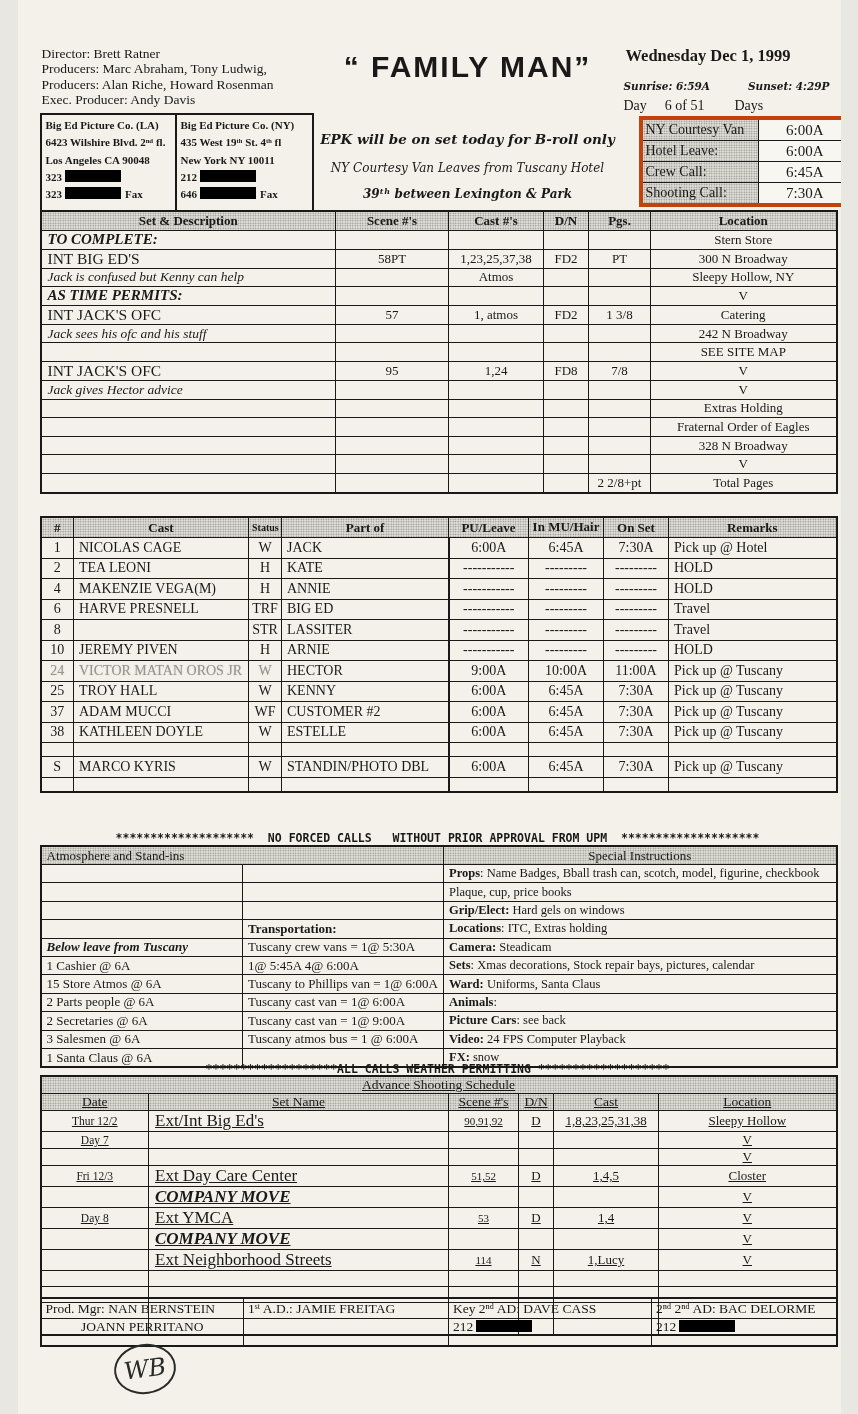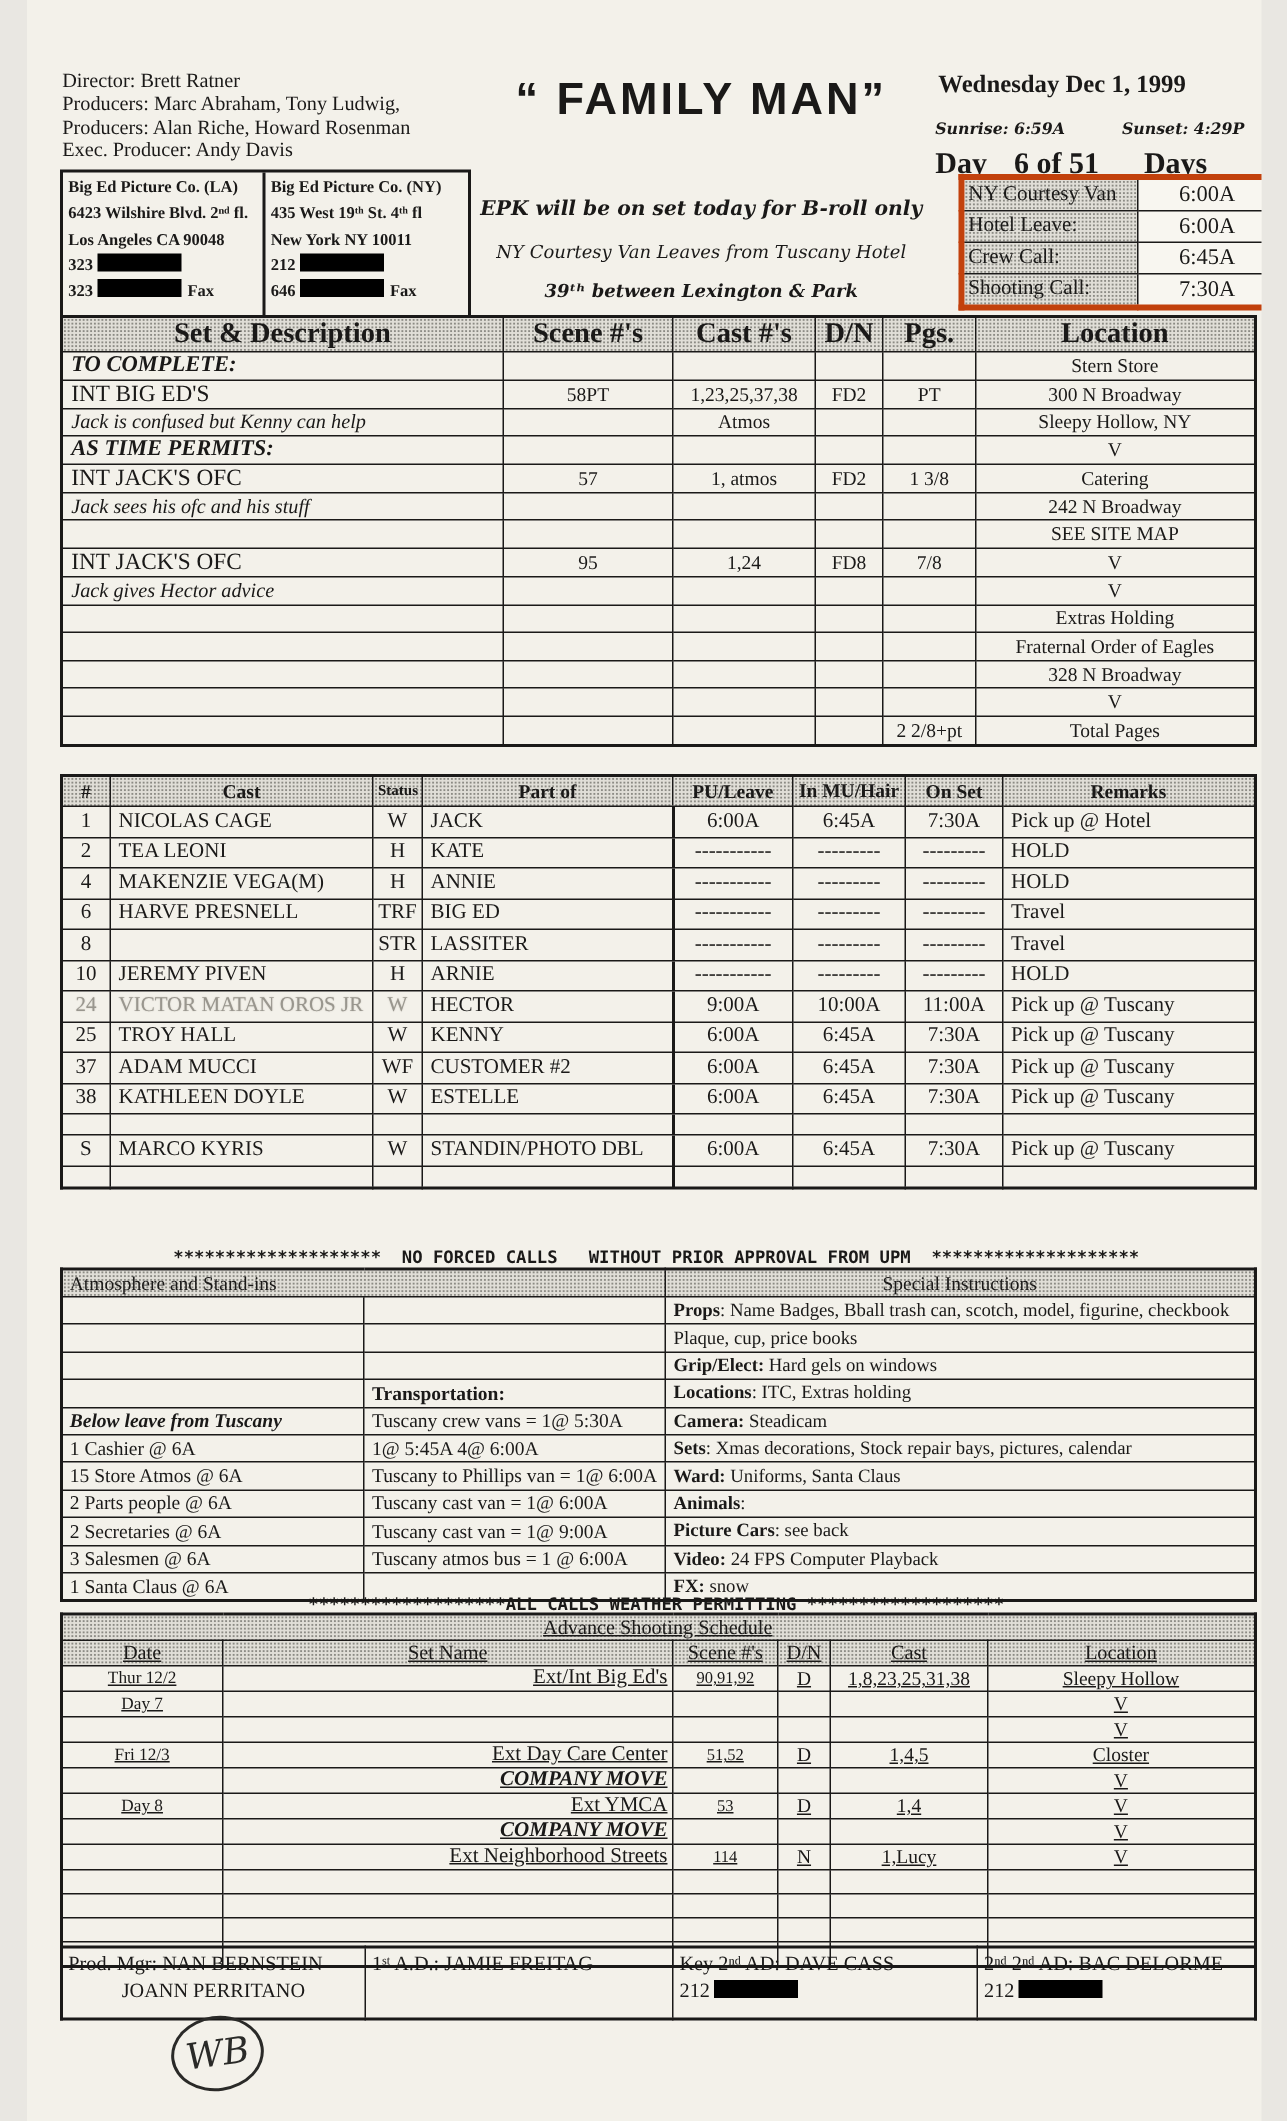--- a/index.html
+++ b/index.html
@@ -21,36 +21,36 @@
     font-family:"Liberation Sans","DejaVu Sans",sans-serif;font-weight:bold;font-size:30px;letter-spacing:2px;white-space:nowrap;}
   .epk{position:absolute;left:285px;top:131px;width:330px;text-align:center;
     font-family:"DejaVu Serif",serif;font-weight:bold;font-style:italic;font-size:13.5px;}
   .van1{position:absolute;left:285px;top:161px;width:330px;text-align:center;
     font-family:"DejaVu Serif",serif;font-weight:normal;font-style:italic;font-size:12px;}
   .van2{position:absolute;left:285px;top:187px;width:330px;text-align:center;
     font-family:"DejaVu Serif",serif;font-weight:bold;font-style:italic;font-size:12px;}
   .date-head{position:absolute;left:608px;top:46px;width:220px;font-weight:bold;font-size:16.5px;}
   .sun-line{position:absolute;left:606px;top:80px;width:206px;display:flex;justify-content:space-between;
     font-weight:bold;font-style:italic;font-size:10.5px;font-family:"DejaVu Serif",serif;}
-  .day-line{position:absolute;left:606px;top:98px;width:206px;font-size:20px;font-weight:bold;}
+  .day-line{position:absolute;left:606px;top:98px;width:206px;font-size:14px;}
   .day-line .dv{margin-left:18px;} .day-line .dl2{margin-left:30px;}
   table{border-collapse:collapse;table-layout:fixed;}
   td,th{border:1px solid #1a1918;white-space:nowrap;overflow:hidden;padding:0 3px;}
   .shadecell, thead th{
     background-color:#e0ded7;
     background-image:radial-gradient(circle, rgba(70,70,64,.55) .6px, rgba(0,0,0,0) .95px);
     background-size:2.5px 2.5px;
   }
   .calls{position:absolute;left:621px;top:116px;width:212px;border:4px solid #c2410c;}
   .calls td{height:20px;font-size:14px;}
   .calls td:first-child{background-color:#e0ded7;background-image:radial-gradient(circle, rgba(70,70,64,.55) .6px, rgba(0,0,0,0) .95px);background-size:2.5px 2.5px;}
   .calls td:last-child{text-align:center;font-size:15px;background:#f8f6f0;}
   
   .sched{position:absolute;left:22px;top:210px;width:796px;border:2px solid #1a1918;}
-  .sched th{height:18px;font-size:19px;font-weight:bold;}
+  .sched th{height:18px;font-size:13px;font-weight:bold;}
   .sched td{height:17.6px;font-size:13px;text-align:center;}
   .sched td:first-child{text-align:left;padding-left:6px;}
   .sched tr.hdr td:first-child{font-weight:bold;font-style:italic;font-size:15px;}
   .sched tr.set td:first-child{font-size:15.5px;}
   .sched tr.desc td:first-child{font-style:italic;font-size:13.5px;}
   
   .cast{position:absolute;left:22px;top:516px;width:796px;border:2px solid #1a1918;}
   .cast th{font-size:13px;font-weight:bold;height:19px;}
   .cast th:nth-child(3){font-size:10px;}
   .cast th:nth-child(6){white-space:normal;line-height:1.15;}
@@ -65,21 +65,21 @@
   .atmo{position:absolute;left:22px;top:845px;width:796px;border:2px solid #1a1918;}
   .atmo th{height:17px;font-size:13px;font-weight:normal;}
   .atmo th.left-h{text-align:left;padding-left:5px;}
   .atmo td{height:17.4px;font-size:13px;padding-left:5px;}
   .atmo td:nth-child(3){font-size:12.5px;}
   
   .adv{position:absolute;left:22px;top:1075px;width:796px;border:2px solid #1a1918;text-decoration:underline;}
   .adv th{height:16px;font-size:13.5px;font-weight:normal;}
   .adv td{height:14.9px;font-size:13px;text-align:center;}
   .adv td:nth-child(1){font-size:11.5px;}
-  .adv td:nth-child(2){text-align:right;padding-left:6px;font-size:14px;}
+  .adv td:nth-child(2){text-align:left;padding-left:6px;font-size:17px;}
   .adv td:nth-child(3){font-size:11px;}
   
   .credits-table{position:absolute;left:22px;top:1297px;width:796px;border:2px solid #1a1918;}
   .credits-table td{vertical-align:top;font-size:13.5px;line-height:18px;height:44px;padding:1px 4px;}
   .credits-table .l2-center{text-align:center;}
   
   .bi{font-weight:bold;font-style:italic;}
   .sm{font-size:10.5px;}
   .faded{color:#99968e;text-shadow:0 0 1px #c0bdb4;}
   .wb-mark{position:absolute;left:96px;top:1344px;width:58px;height:46px;border:2px solid #2a2a28;

